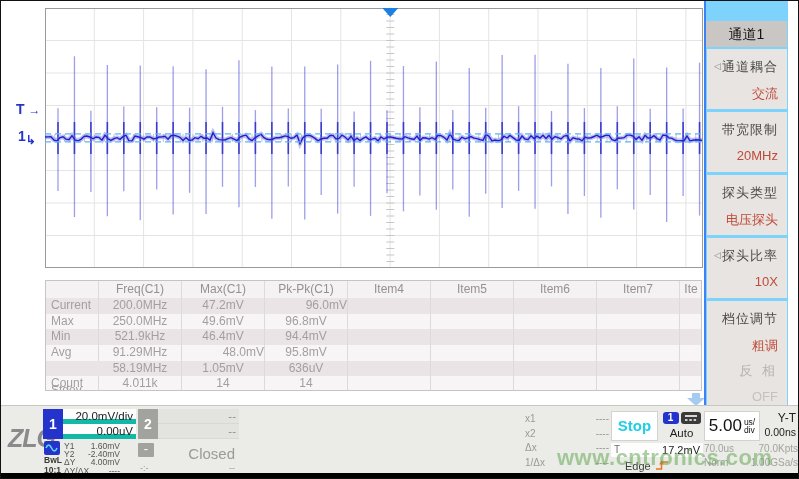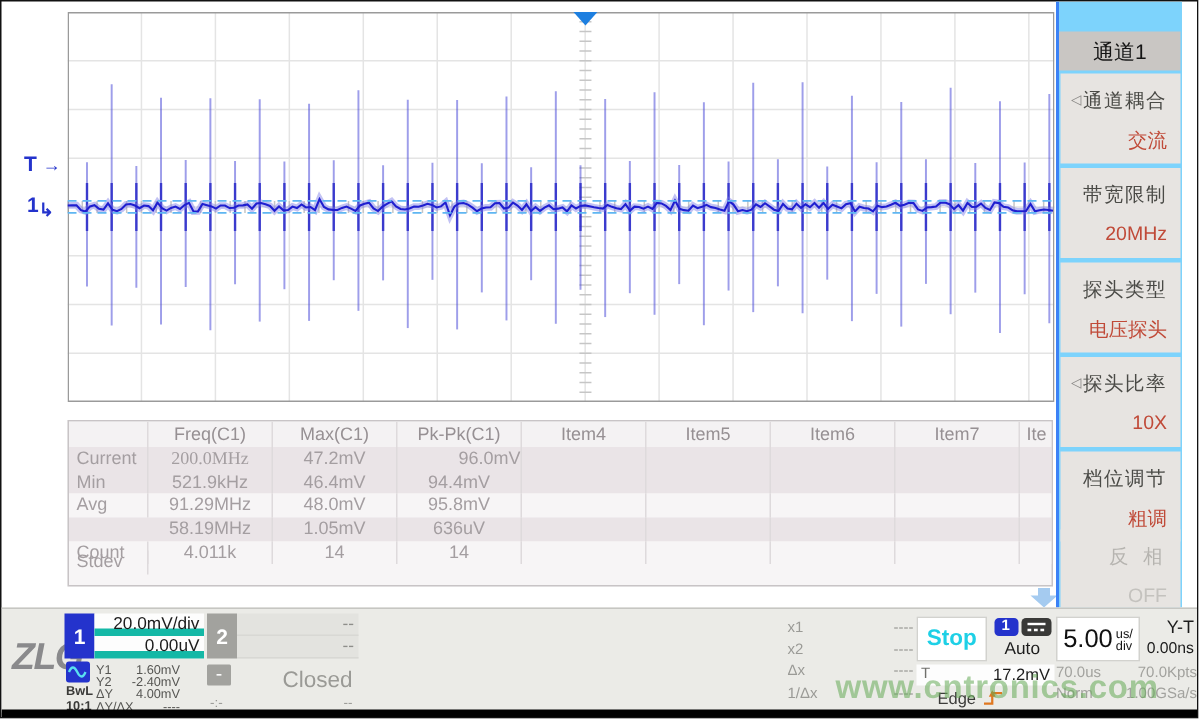--- a/index.html
+++ b/index.html
@@ -333,44 +333,55 @@
         <div class="tcell" style="width: 83px;">Max(C1)</div>
         <div class="tcell" style="width: 83px;">Pk-Pk(C1)</div>
         <div class="tcell" style="width: 83px;">Item4</div>
         <div class="tcell" style="width: 83px;">Item5</div>
         <div class="tcell" style="width: 83px;">Item6</div>
         <div class="tcell" style="width: 83px;">Item7</div>
         <div class="tcell" style="width: 23px;">Ite</div>
       </div>
       <div class="trow odd">
         <div class="tcell lbl" style="width: 53px;">Current</div>
-        <div class="tcell" style="width: 83px; font-family: Liberation Serif, serif;">200.0MHz</div>
+        <div class="tcell" style="width: 83px;">200.0MHz</div>
         <div class="tcell" style="width: 83px;">47.2mV</div>
         <div class="tcell" style="width: 83px; text-align: right;">96.0mV</div>
+        <div class="tcell" style="width: 83px;"></div>
+        <div class="tcell" style="width: 83px;"></div>
+        <div class="tcell" style="width: 83px;"></div>
+        <div class="tcell" style="width: 83px;"></div>
+        <div class="tcell" style="width: 23px;"></div>
+      </div>
+      <div class="trow even">
+        <div class="tcell lbl" style="width: 53px;">Max</div>
+        <div class="tcell" style="width: 83px;">250.0MHz</div>
+        <div class="tcell" style="width: 83px;">49.6mV</div>
+        <div class="tcell" style="width: 83px;">96.8mV</div>
         <div class="tcell" style="width: 83px;"></div>
         <div class="tcell" style="width: 83px;"></div>
         <div class="tcell" style="width: 83px;"></div>
         <div class="tcell" style="width: 83px;"></div>
         <div class="tcell" style="width: 23px;"></div>
       </div>
       <div class="trow odd">
         <div class="tcell lbl" style="width: 53px;">Min</div>
         <div class="tcell" style="width: 83px;">521.9kHz</div>
         <div class="tcell" style="width: 83px;">46.4mV</div>
         <div class="tcell" style="width: 83px;">94.4mV</div>
         <div class="tcell" style="width: 83px;"></div>
         <div class="tcell" style="width: 83px;"></div>
         <div class="tcell" style="width: 83px;"></div>
         <div class="tcell" style="width: 83px;"></div>
         <div class="tcell" style="width: 23px;"></div>
       </div>
       <div class="trow even">
         <div class="tcell lbl" style="width: 53px;">Avg</div>
         <div class="tcell" style="width: 83px;">91.29MHz</div>
-        <div class="tcell" style="width: 83px;">48.0mV</div>
+        <div class="tcell" style="width: 83px; text-align: right;">48.0mV</div>
         <div class="tcell" style="width: 83px;">95.8mV</div>
         <div class="tcell" style="width: 83px;"></div>
         <div class="tcell" style="width: 83px;"></div>
         <div class="tcell" style="width: 83px;"></div>
         <div class="tcell" style="width: 83px;"></div>
         <div class="tcell" style="width: 23px;"></div>
       </div>
       <div class="trow odd">
         <div class="tcell lbl" style="width: 53px; margin-top: 44px;">Stdev</div>
         <div class="tcell" style="width: 83px;">58.19MHz</div>

